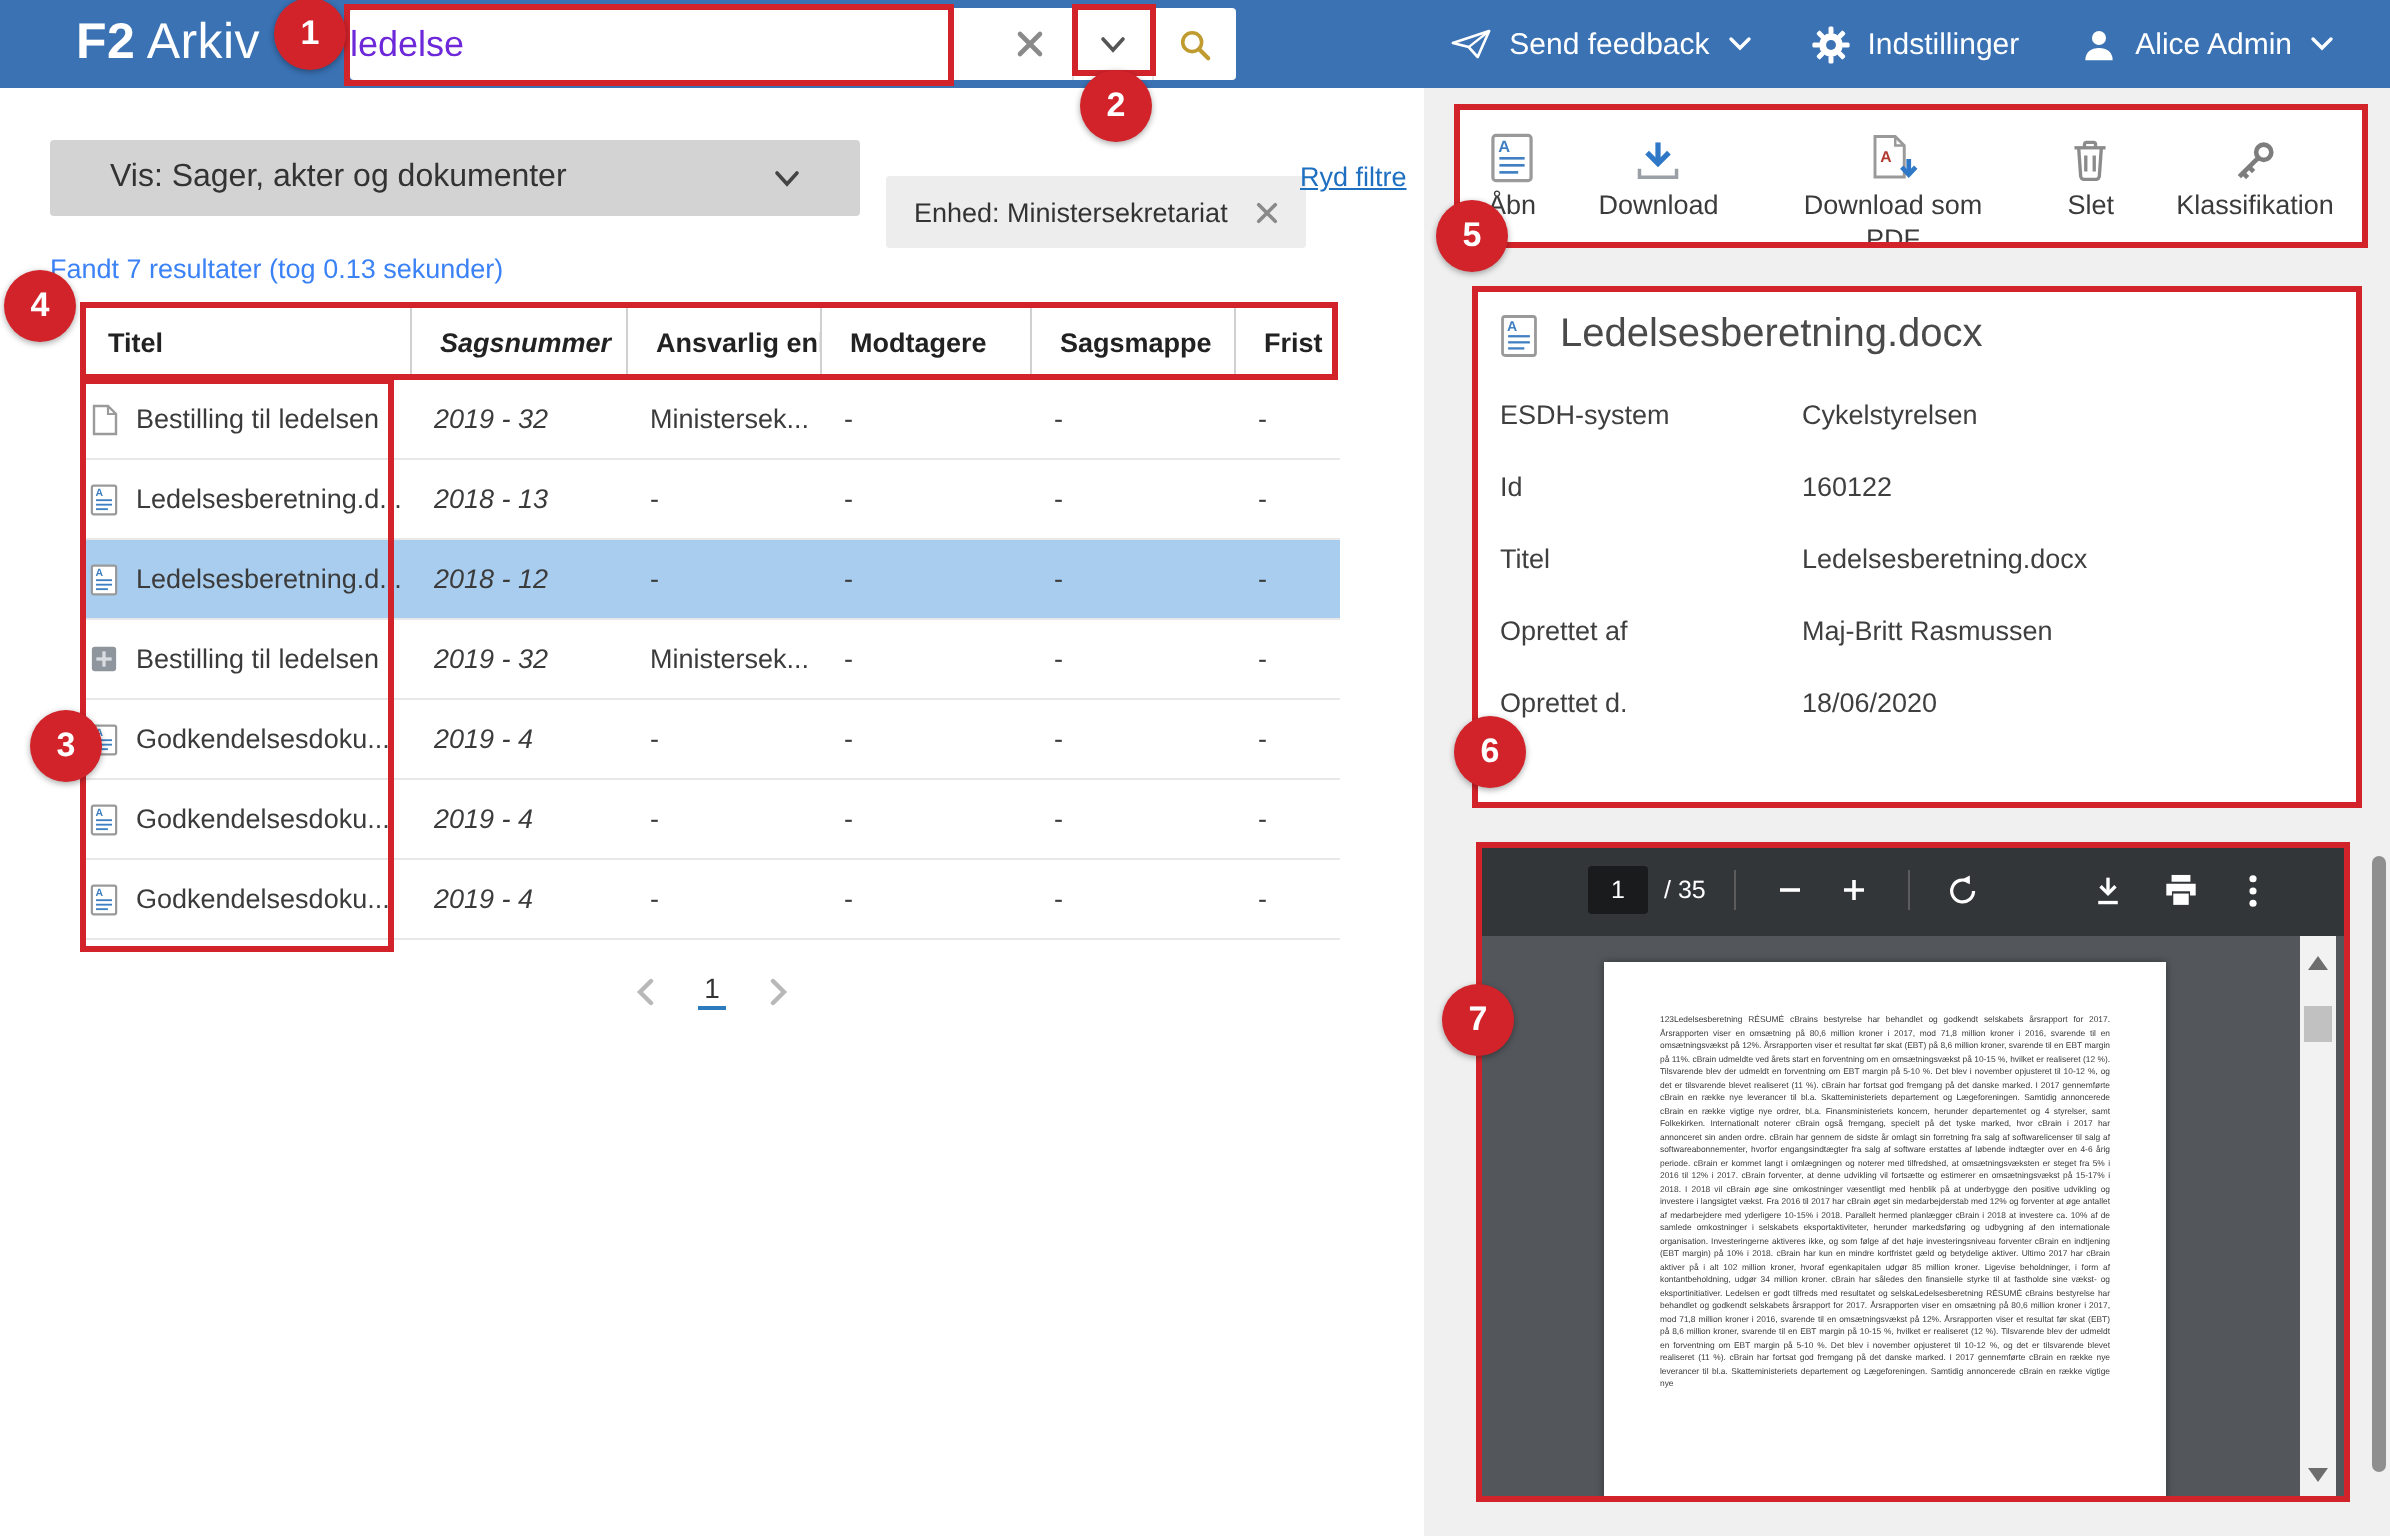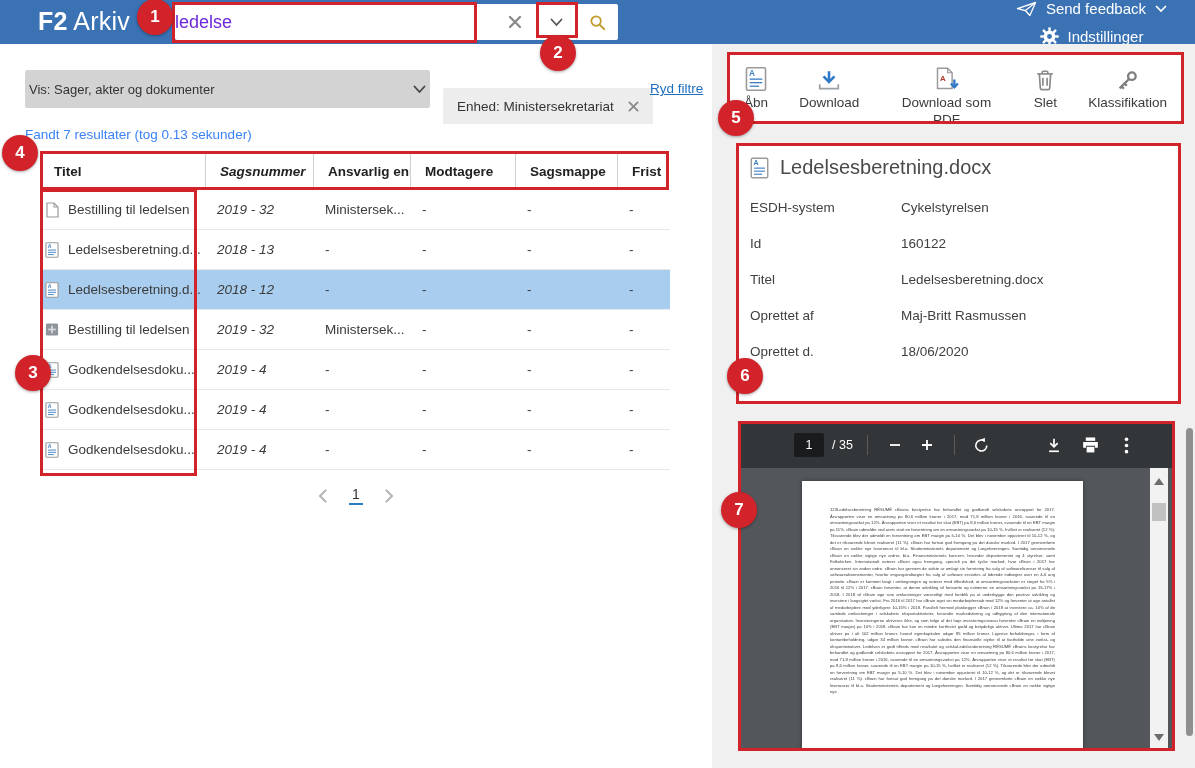--- a/index.html
+++ b/index.html
@@ -7,26 +7,26 @@
   body { font-family:"Liberation Sans", sans-serif; position:relative; background:#fff; overflow:hidden; }
 
   
   .topbar { position:absolute; left:0; top:0; width:1195px; height:60px; background:#3a72b4; color:#fff; }
   .logo { position:absolute; left:38px; top:7px; font-size:25px; letter-spacing:.2px; }
   .logo b { font-weight:700; }
   .searchbox { position:absolute; left:175px; top:4px; width:443px; height:36px; background:#fff; border-radius:2px; display:flex; align-items:stretch; }
   .searchbox input { flex:1; border:none; outline:none; font-family:"Liberation Sans",sans-serif; font-size:18px; color:#6d28d9; padding:0 0; background:transparent; }
   .sbtn { width:42px; display:flex; align-items:center; justify-content:center; cursor:pointer; }
   .sbtn.b-left { border-left:1px solid #e4e4e4; }
-  .tb-right { position:absolute; right:18px; top:0; height:44px; display:flex; align-items:center; gap:10px; font-size:15px;flex-direction:column; }
+  .tb-right { position:absolute; right:18px; top:0; height:44px; display:flex; align-items:center; gap:10px; font-size:15px; }
   .tb-item { display:flex; align-items:center; gap:9px; padding:0 10px; height:44px; cursor:pointer; }
 
   
   .left-pane { position:absolute; left:0; top:44px; width:712px; height:724px; background:#fff; }
-  .vis-dd { position:absolute; left:25px; top:70px; width:405px; height:38px; background:#d3d3d3; border-radius:2px; display:flex; align-items:center; font-size:13px; color:#333; padding:0 4px; cursor:pointer; }
+  .vis-dd { position:absolute; left:25px; top:70px; width:405px; height:38px; background:#d3d3d3; border-radius:2px; display:flex; align-items:center; font-size:16px; color:#333; padding:0 30px; cursor:pointer; }
   .vis-dd .lbl { flex:1; }
   .chip { position:absolute; left:443px; top:71px; height:36px; background:#ededed; display:flex; align-items:center; gap:14px; font-size:13.5px; color:#333; padding:0 14px; border-radius:2px; }
   .ryd { position:absolute; left:650px; top:81px; font-size:13.5px; color:#1f6fc0; text-decoration:underline; cursor:pointer; }
   .results { position:absolute; left:25px; top:127px; font-size:13.5px; color:#3b82f6; }
 
   .table { position:absolute; left:40px; top:152px; width:630px; font-size:13.5px; color:#3b3b3b; }
   .thead { display:flex; height:38px; align-items:center; font-weight:700; color:#222; }
   .th { height:100%; display:flex; align-items:center; padding-left:14px; overflow:hidden; white-space:nowrap; }
   .th + .th { border-left:1px solid #d0d0d0; }
   .trow { display:flex; height:40px; align-items:center; border-bottom:1px solid #e8e8e8; cursor:pointer; white-space:nowrap; }

